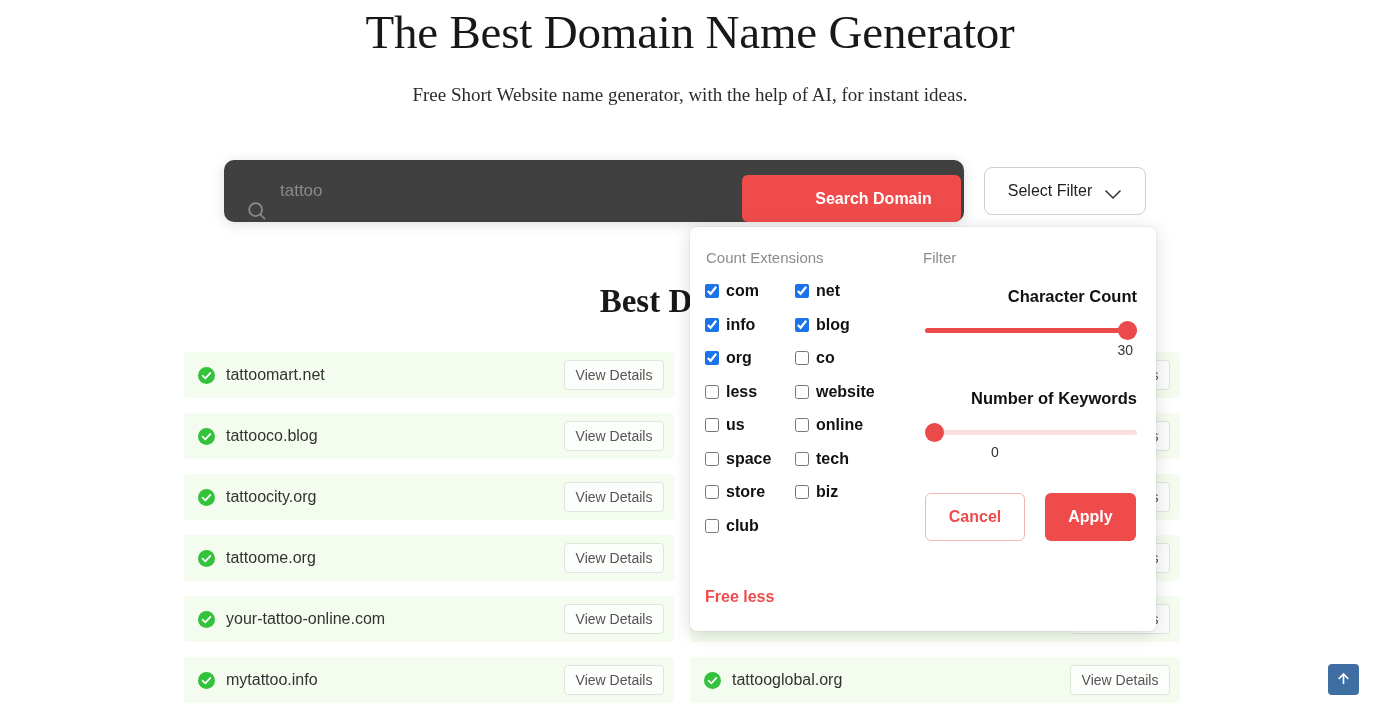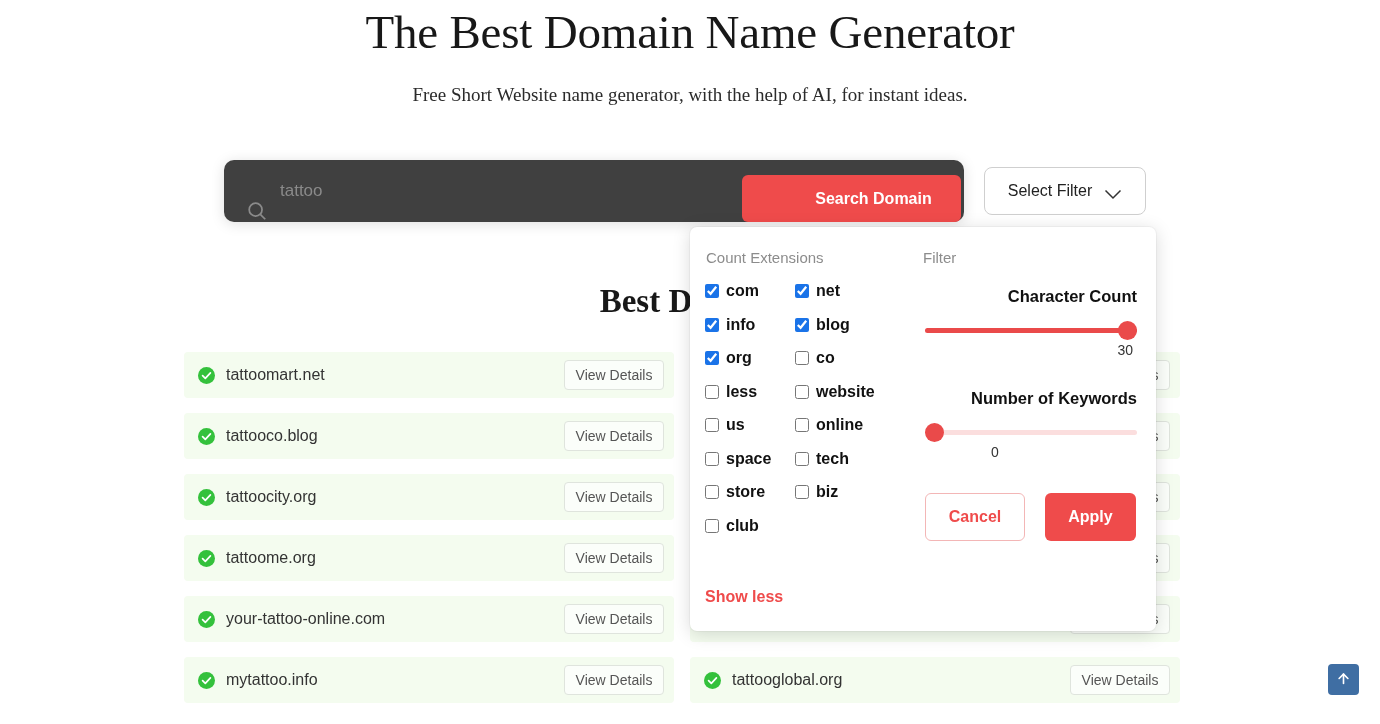--- a/index.html
+++ b/index.html
@@ -370,21 +370,21 @@
         <div class="ext-item">
           <input type="checkbox" id="ext13" style="">
           <label for="ext13">biz</label>
         </div>
         <div class="ext-item">
           <input type="checkbox" id="ext14" style="">
           <label for="ext14">club</label>
         </div>
       </div>
 
-    <span class="show-less">Show less</span>
+    <span class="show-less">Free less</span>
 
     <div class="slider-block sb1">
       <div class="slider-title">Character Count</div>
       <div class="track">
         <div class="fill" id="cc-fill" style="width: 100%;"></div>
           <div class="knob" id="cc-knob" style="left: calc(100% - 19px);"></div>
       </div>
       <div class="slider-value sv-right">30</div>
     </div>
 

